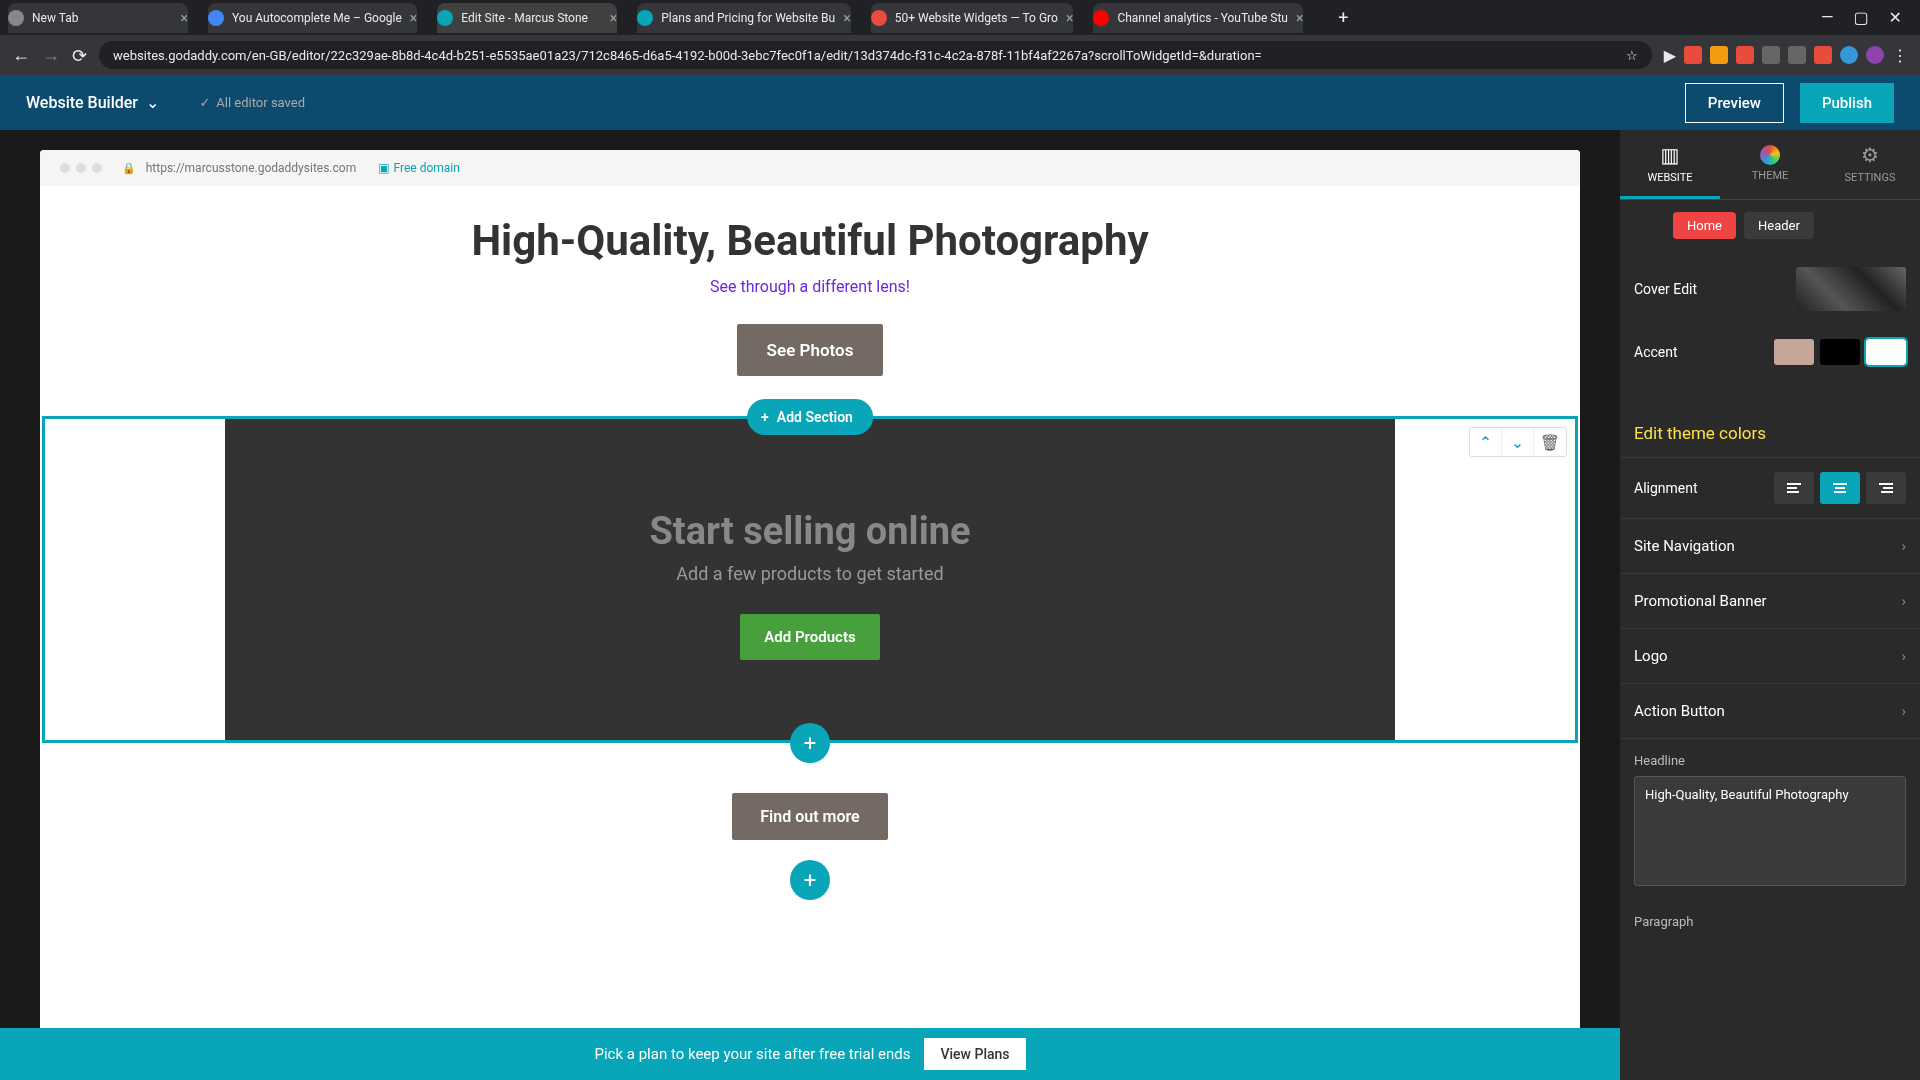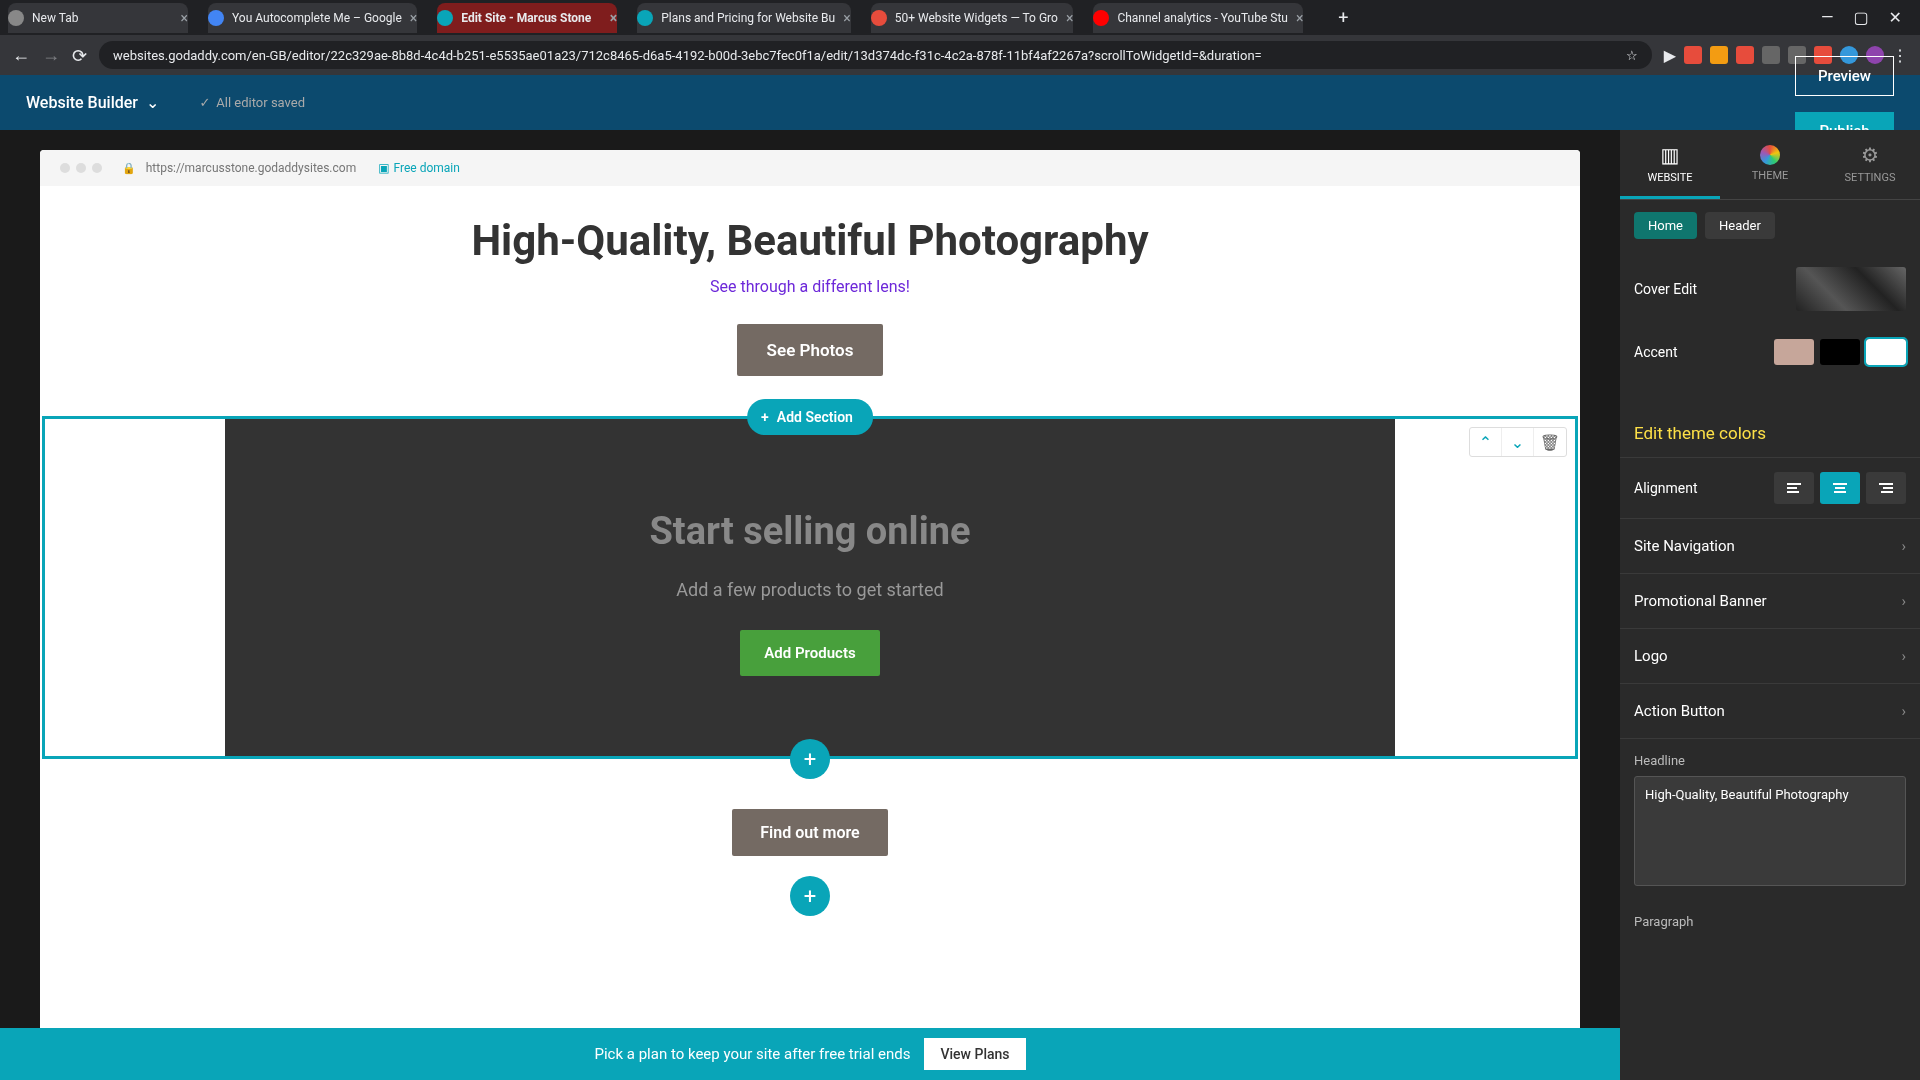--- a/index.html
+++ b/index.html
@@ -1,38 +1,38 @@
 <!DOCTYPE html>
 <html><head>
 <meta charset="utf-8">
 <style>
 * { margin: 0; padding: 0; box-sizing: border-box; font-family: -apple-system, BlinkMacSystemFont, "Segoe UI", Roboto, Arial, sans-serif; }
 body { background: #1a1a1a; width: 1920px; height: 1080px; overflow: hidden; position: relative; }
 
 
 .tab-bar { height: 35px; background: #202124; display: flex; align-items: center; padding: 0 8px; }
 .tab { height: 30px; background: #35363a; color: #e8eaed; font-size: 12px; display: flex; align-items: center; padding: 0 0; border-radius: 8px 8px 0 0; margin-right: 20px; min-width: 180px; max-width: 240px; }
-.tab.active { background: #7f1d1d; font-weight: bold; }
+.tab.active { background: #404040; }
 .tab-favicon { width: 16px; height: 16px; border-radius: 50%; background: #888; margin-right: 8px; flex-shrink: 0; }
 .tab-title { flex: 1; white-space: nowrap; overflow: hidden; text-overflow: ellipsis; }
 .tab-close { margin-left: 8px; font-size: 14px; color: #9aa0a6; }
 .new-tab-btn { width: 28px; height: 28px; display: flex; align-items: center; justify-content: center; color: #e8eaed; font-size: 18px; margin-left: 6px; }
 .window-controls { margin-left: auto; display: flex; gap: 20px; color: #e8eaed; padding-right: 10px; }
 
 .nav-bar { height: 40px; background: #35363a; display: flex; align-items: center; padding: 0 12px; gap: 12px; }
 .nav-btn { color: #e8eaed; font-size: 18px; }
 .url-bar { flex: 1; height: 28px; background: #202124; border-radius: 14px; color: #e8eaed; font-size: 13px; display: flex; align-items: center; padding: 0 14px; }
 .ext-icons { display: flex; gap: 8px; align-items: center; }
 .ext-icon { width: 18px; height: 18px; border-radius: 3px; background: #666; }
 
 
 .app-bar { height: 55px; background: #0c4a6e; display: flex; align-items: center; padding: 0 26px; color: #fff; }
 .app-title { font-size: 16px; font-weight: 500; display: flex; align-items: center; gap: 8px; }
 .saved-status { margin-left: 40px; font-size: 13px; color: #aaa; display: flex; align-items: center; gap: 6px; }
-.app-actions { margin-left: auto; display: flex; gap: 16px; flex-direction: column; }
+.app-actions { margin-left: auto; display: flex; gap: 16px; }
 .btn-preview { background: transparent; border: 1px solid #fff; color: #fff; padding: 10px 22px; font-size: 15px; font-weight: 500; }
 .btn-publish { background: #09a5b8; border: none; color: #fff; padding: 10px 22px; font-size: 15px; font-weight: 500; }
 
 
 .main { display: flex; height: calc(100% - 75px - 55px); }
 .canvas-area { flex: 1; padding: 20px 40px 0 40px; overflow: hidden; }
 .canvas { background: #fff; border-radius: 4px; height: 100%; overflow: hidden; position: relative; }
 .canvas-url { height: 36px; background: #f5f5f5; display: flex; align-items: center; padding: 0 20px; font-size: 12px; color: #767676; gap: 10px; }
 .traffic-lights { display: flex; gap: 6px; margin-right: 10px; }
 .tl { width: 10px; height: 10px; border-radius: 50%; background: #ddd; }
@@ -46,40 +46,40 @@
 .btn-see { background: #746a63; color: #fff; border: none; padding: 16px 30px; font-size: 17px; font-weight: 600; border-radius: 2px; }
 
 .section-selected { border: 3px solid #09a5b8; position: relative; margin: 0 2px; }
 .add-section-pill { position: absolute; top: -20px; left: 50%; transform: translateX(-50%); background: #09a5b8; color: #fff; border: none; padding: 10px 20px 10px 14px; border-radius: 22px; font-size: 14px; font-weight: 600; display: flex; align-items: center; gap: 8px; z-index: 5; }
 .section-toolbar { position: absolute; top: 8px; right: 8px; background: #fff; border: 1px solid #ddd; border-radius: 3px; display: flex; z-index: 5; }
 .sec-tb-btn { width: 32px; height: 28px; display: flex; align-items: center; justify-content: center; color: #09a5b8; border-right: 1px solid #eee; }
 .sec-tb-btn:last-child { border-right: none; }
 .sell-block { background: #fff; display: flex; }
 .sell-side { width: 180px; background: #fff; }
 .sell-center { flex: 1; background: #333; text-align: center; padding: 90px 20px 80px; }
-.sell-title { font-size: 38px; font-weight: 700; color: #888; margin-bottom: 26px; }
+.sell-title { font-size: 38px; font-weight: 700; color: #888; margin-bottom: 10px; }
 .sell-sub { font-size: 18px; color: #999; margin-bottom: 30px; }
 .btn-addprod { background: #48a03c; color: #fff; border: none; padding: 14px 24px; font-size: 15px; font-weight: 600; border-radius: 2px; }
 
 .plus-circle { width: 40px; height: 40px; border-radius: 50%; background: #09a5b8; color: #fff; display: flex; align-items: center; justify-content: center; font-size: 22px; margin: 0 auto; position: relative; }
 .plus-bottom { margin-top: -20px; z-index: 4; position: relative; }
 .find-section { text-align: center; padding: 30px 0 20px; }
 .btn-find { background: #746a63; color: #fff; border: none; padding: 14px 28px; font-size: 16px; font-weight: 600; border-radius: 2px; margin-bottom: 20px; }
 
 
 .right-panel { width: 300px; background: #2a2a2a; color: #fff; display: flex; flex-direction: column; overflow-y: auto; }
 .panel-tabs { display: flex; height: 70px; border-bottom: 1px solid #444; }
 .ptab { flex: 1; display: flex; flex-direction: column; align-items: center; justify-content: center; gap: 4px; font-size: 11px; color: #999; border-bottom: 3px solid transparent; }
 .ptab.active { color: #fff; border-bottom-color: #09a5b8; }
 .ptab-icon { font-size: 20px; }
 .circle-theme { width: 20px; height: 20px; border-radius: 50%; background: conic-gradient(#e74c3c,#f1c40f,#2ecc71,#3498db,#9b59b6,#e74c3c); }
 
 .subtabs { display: flex; gap: 8px; padding: 12px 14px 14px; }
 .subtab { padding: 6px 14px; background: #3a3a3a; border-radius: 4px; font-size: 13px; }
-.subtab.active { background: #0f766e; }
+.subtab.active { background: #ef4444; margin-left: 39px; }
 .panel-row { display: flex; align-items: center; justify-content: space-between; padding: 14px 14px; font-size: 14px; }
 .chev { color: #888; }
 .cover-thumb { width: 110px; height: 44px; background: linear-gradient(45deg,#222,#555,#222,#666); border-radius: 3px; }
 .swatches { display: flex; gap: 6px; }
 .sw { width: 40px; height: 26px; border-radius: 3px; }
 .sw1 { background: #c6a69a; }
 .sw2 { background: #000; }
 .sw3 { background: #fff; border: 2px solid #fff; outline: 2px solid #09a5b8; }
 .link-edit { color: #fde047; font-size: 17px; padding: 0 14px 14px; display: block; margin-top: 44px; }
 .align-opts { display: flex; gap: 6px; }

